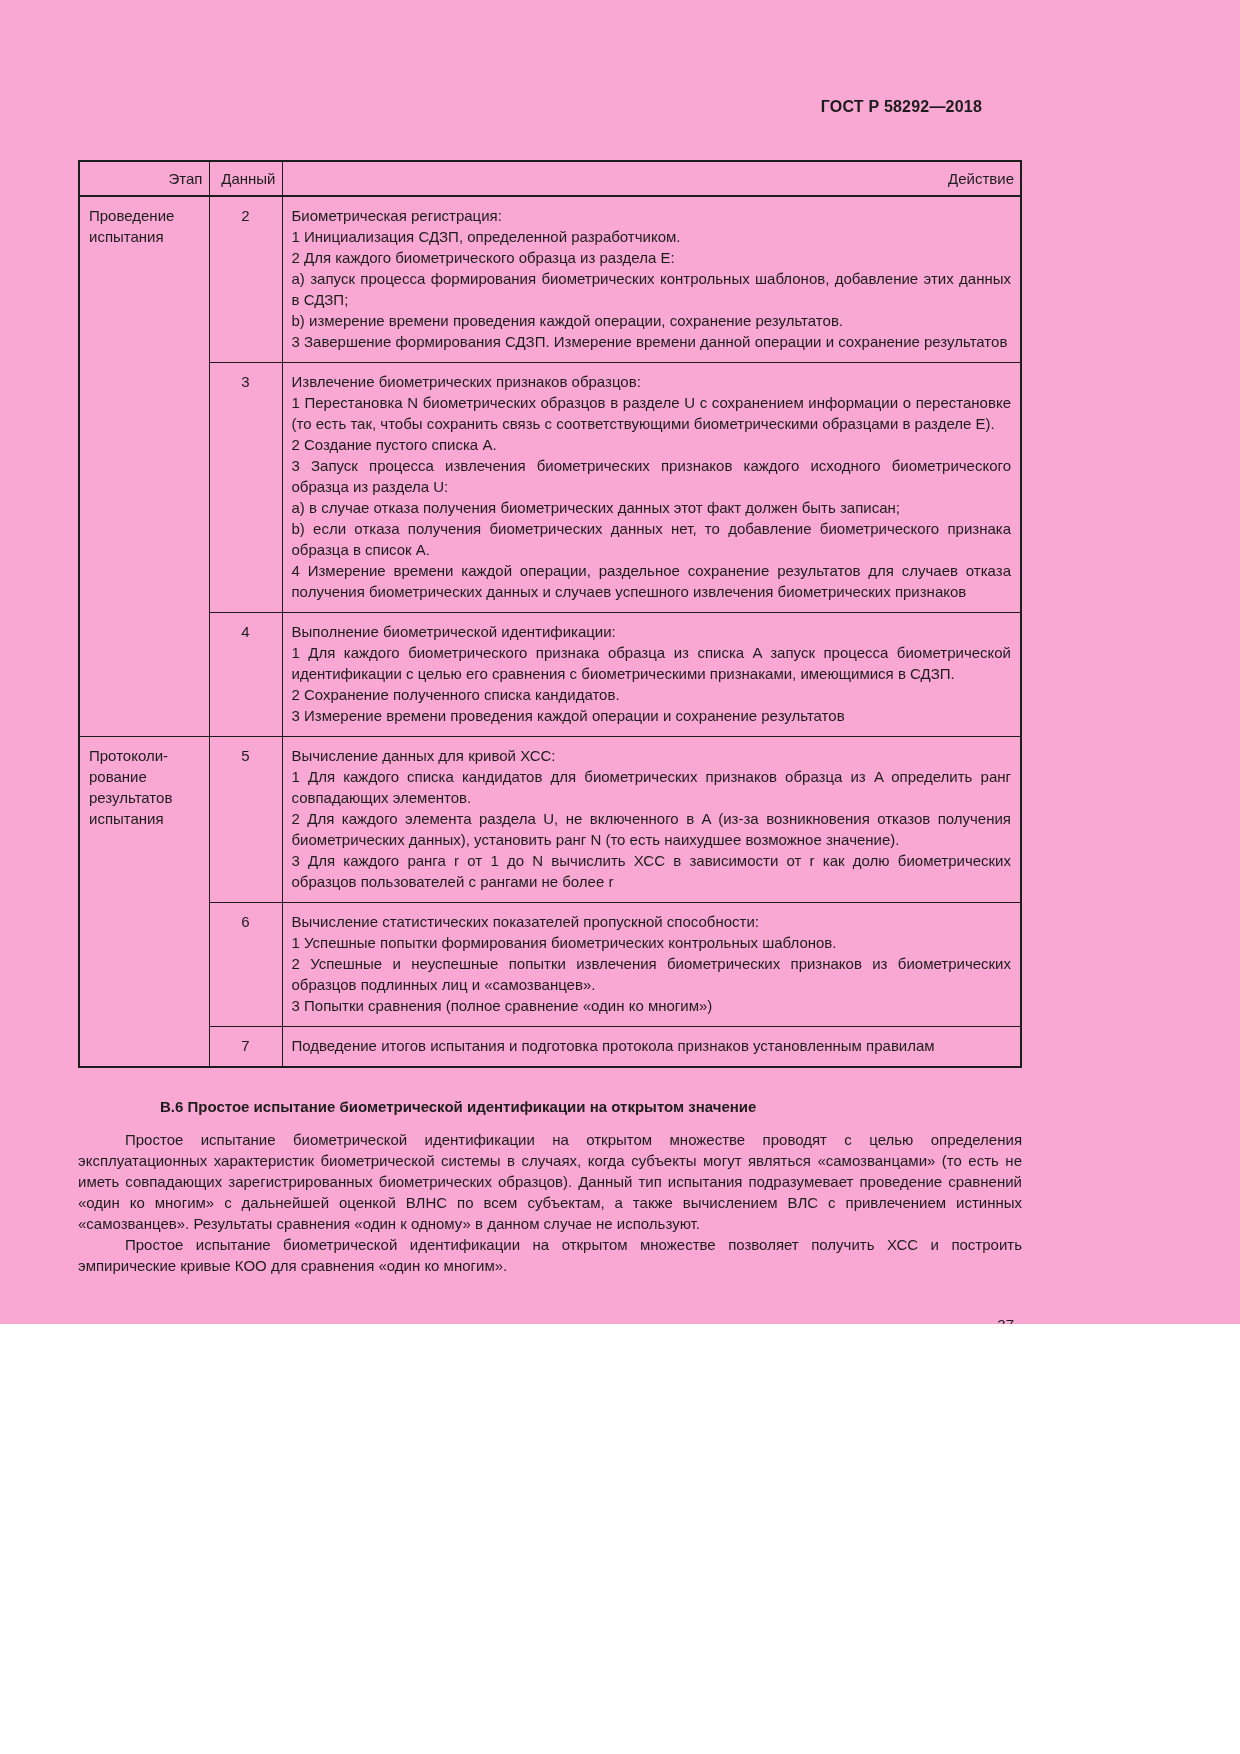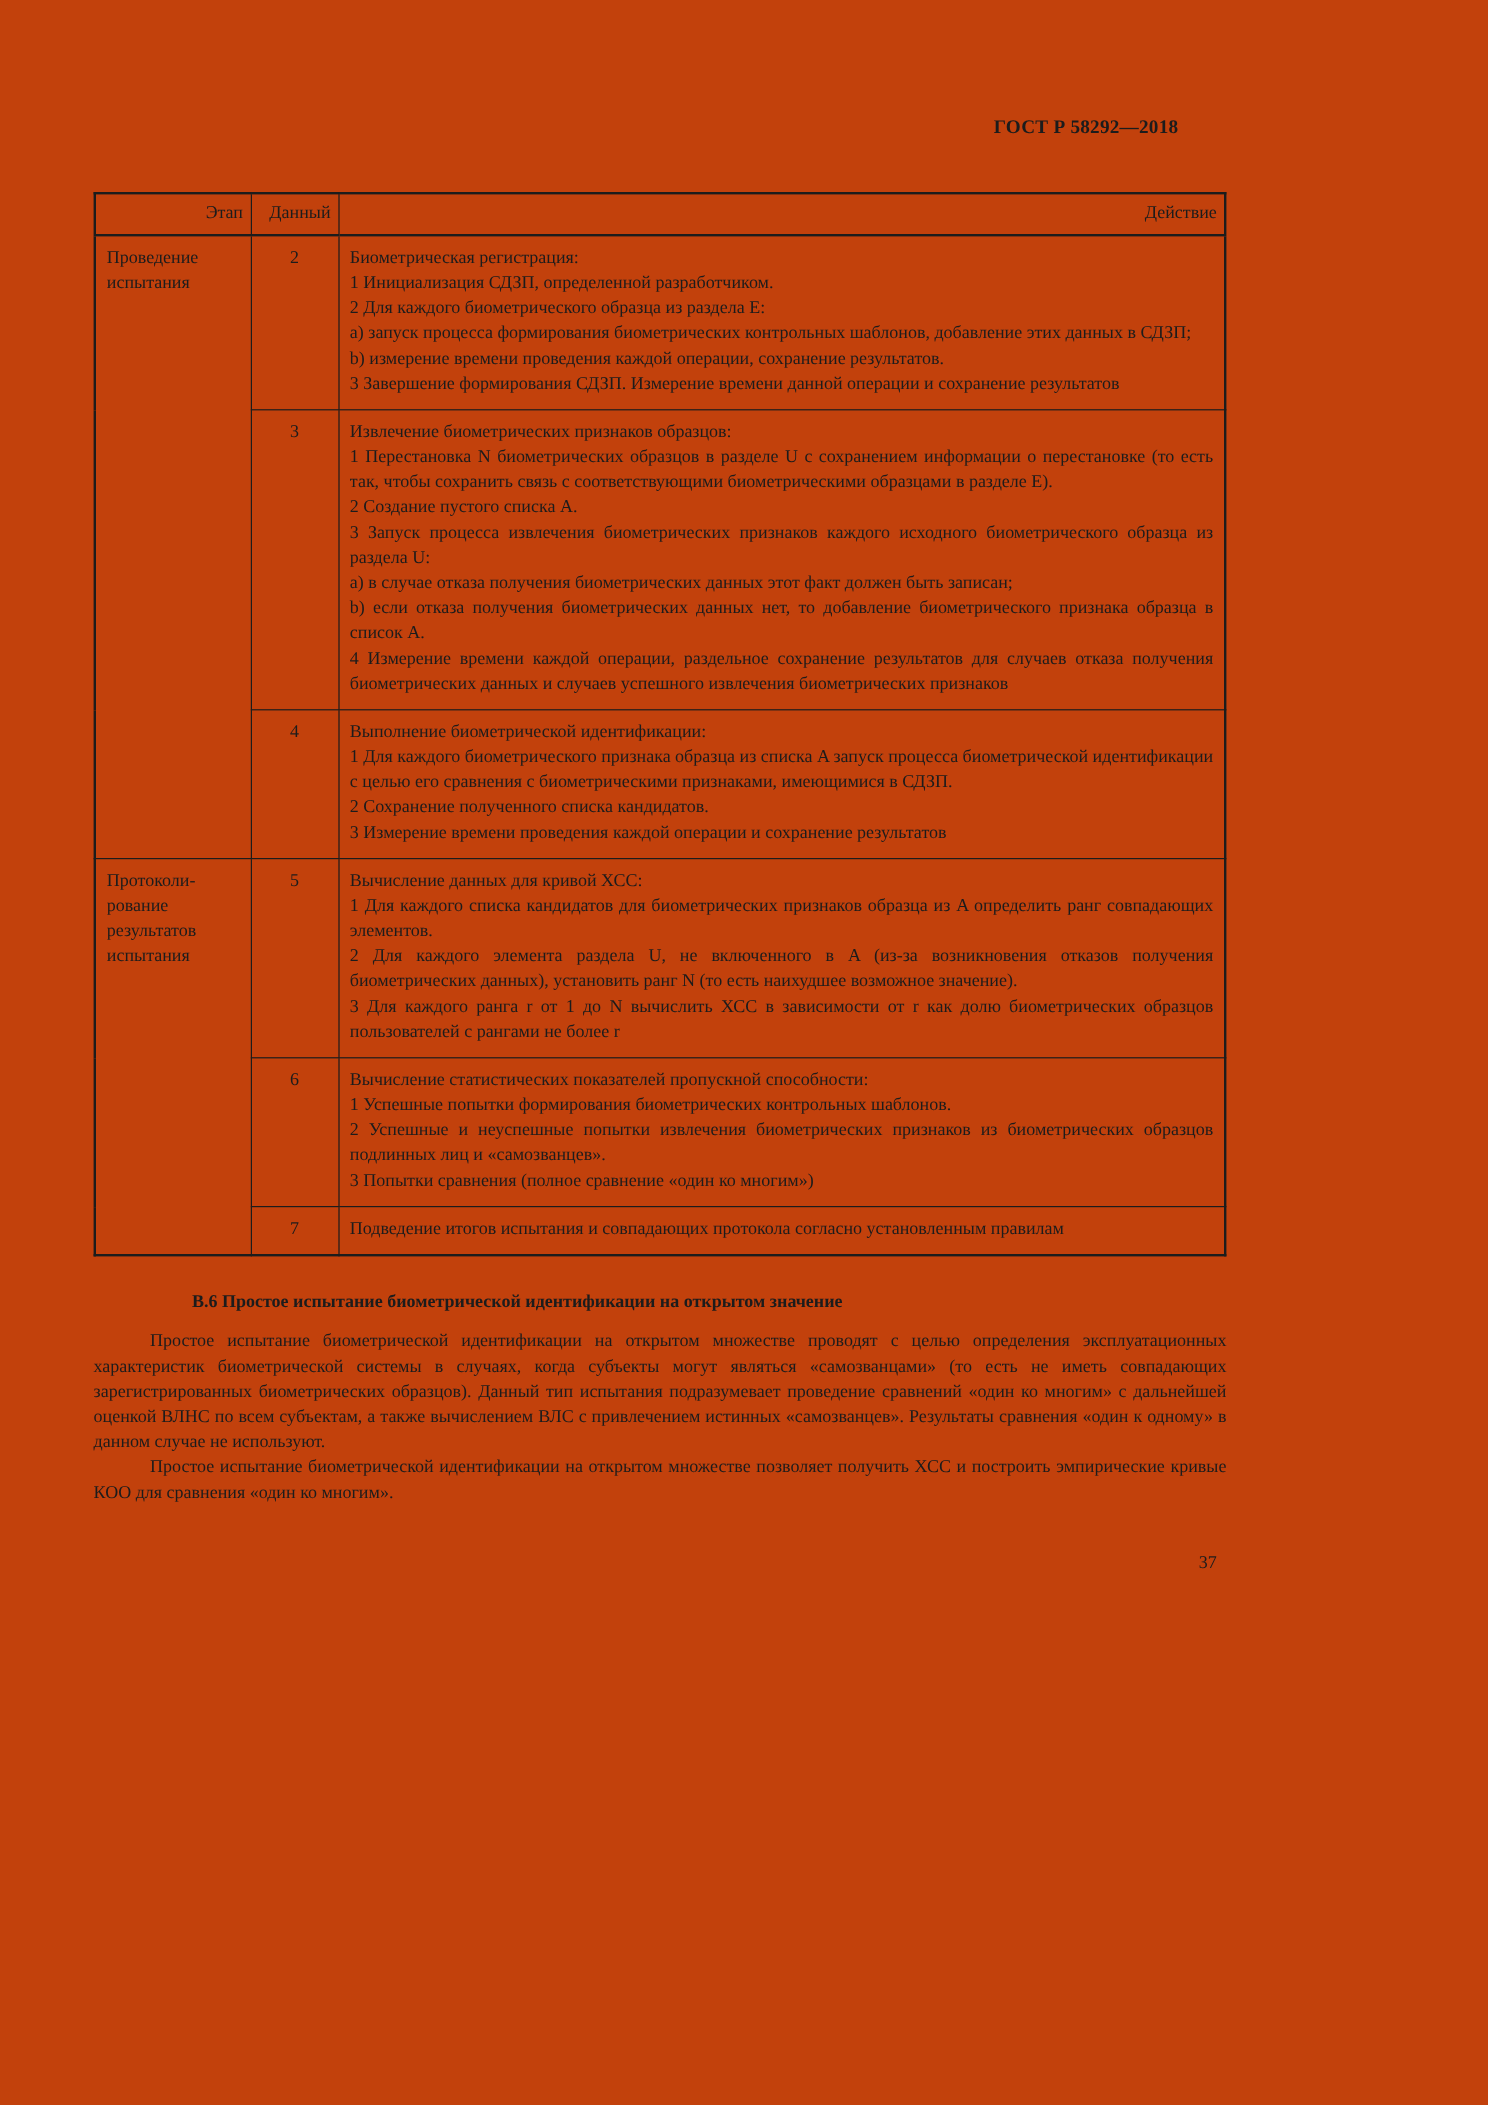--- a/index.html
+++ b/index.html
@@ -1,22 +1,22 @@
 <!DOCTYPE html>
 <html><head>
 <meta charset="utf-8">
 <style>
   * { margin: 0; padding: 0; box-sizing: border-box; }
   html, body { background: #ffffff; }
   .page {
     width: 1240px;
-    height: 1754px;
-    background: #c2410c;
+    height: 1324px;
+    background: #f9a8d4;
     position: relative;
-    font-family: Liberation Serif, serif;
+    font-family: Liberation Sans, sans-serif;
     color: #1c1c1c;
     padding: 98px 0 0 78px;
     overflow: hidden;
   }
   .content { width: 944px; }
 
   .doc-header {
     text-align: right;
     font-size: 16px;
     font-weight: bold;
@@ -139,21 +139,21 @@
         </tr>
         <tr>
           <td class="num-cell">6</td>
           <td class="action-cell">Вычисление статистических показателей пропускной способности:
 1 Успешные попытки формирования биометрических контрольных шаблонов.
 2 Успешные и неуспешные попытки извлечения биометрических признаков из биометрических образцов подлинных лиц и «самозванцев».
 3 Попытки сравнения (полное сравнение «один ко многим»)</td>
         </tr>
         <tr>
           <td class="num-cell">7</td>
-          <td class="action-cell">Подведение итогов испытания и совпадающих протокола согласно установленным правилам</td>
+          <td class="action-cell">Подведение итогов испытания и подготовка протокола признаков установленным правилам</td>
         </tr>
       </tbody>
     </table>
 
     <div class="section">
       <div class="section-heading">В.6 Простое испытание биометрической идентификации на открытом значение</div>
       <p>Простое испытание биометрической идентификации на открытом множестве проводят с целью определения эксплуатационных характеристик биометрической системы в случаях, когда субъекты могут являться «самозванцами» (то есть не иметь совпадающих зарегистрированных биометрических образцов). Данный тип испытания подразумевает проведение сравнений «один ко многим» с дальнейшей оценкой ВЛНС по всем субъектам, а также вычислением ВЛС с привлечением истинных «самозванцев». Результаты сравнения «один к одному» в данном случае не используют.</p>
       <p>Простое испытание биометрической идентификации на открытом множестве позволяет получить ХСС и построить эмпирические кривые КОО для сравнения «один ко многим».</p>
     </div>
 

